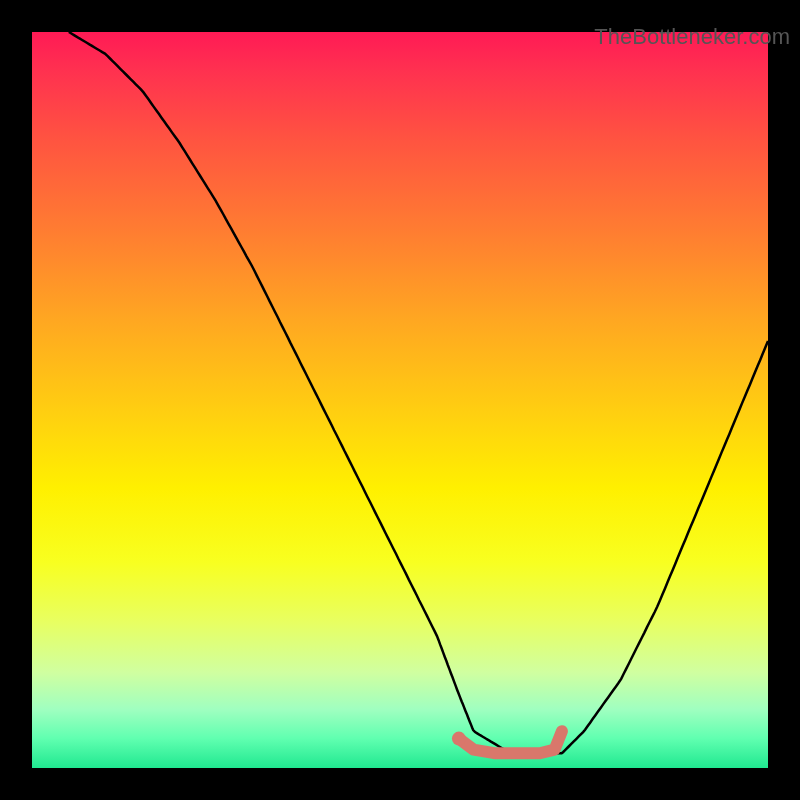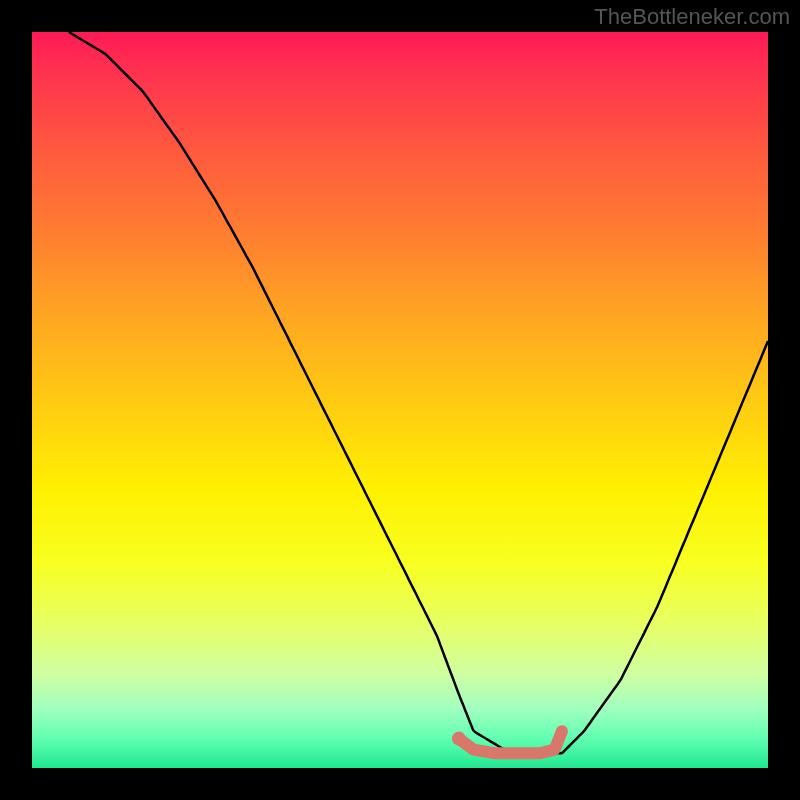--- a/index.html
+++ b/index.html
@@ -33,21 +33,21 @@
       #fff000 62%,
       #f8ff20 72%,
       #e8ff60 80%,
       #d0ffa0 87%,
       #a0ffc0 92%,
       #60ffb0 96%,
       #20e890 100%);
   }
   .watermark {
     position: absolute;
-    top: 4px;
+    top: 24px;
     right: 10px;
     color: #555;
     font-size: 22px;
     font-weight: 500;
     z-index: 10;
   }
   svg.curve {
     position: absolute;
     left: 0;
     top: 0;

